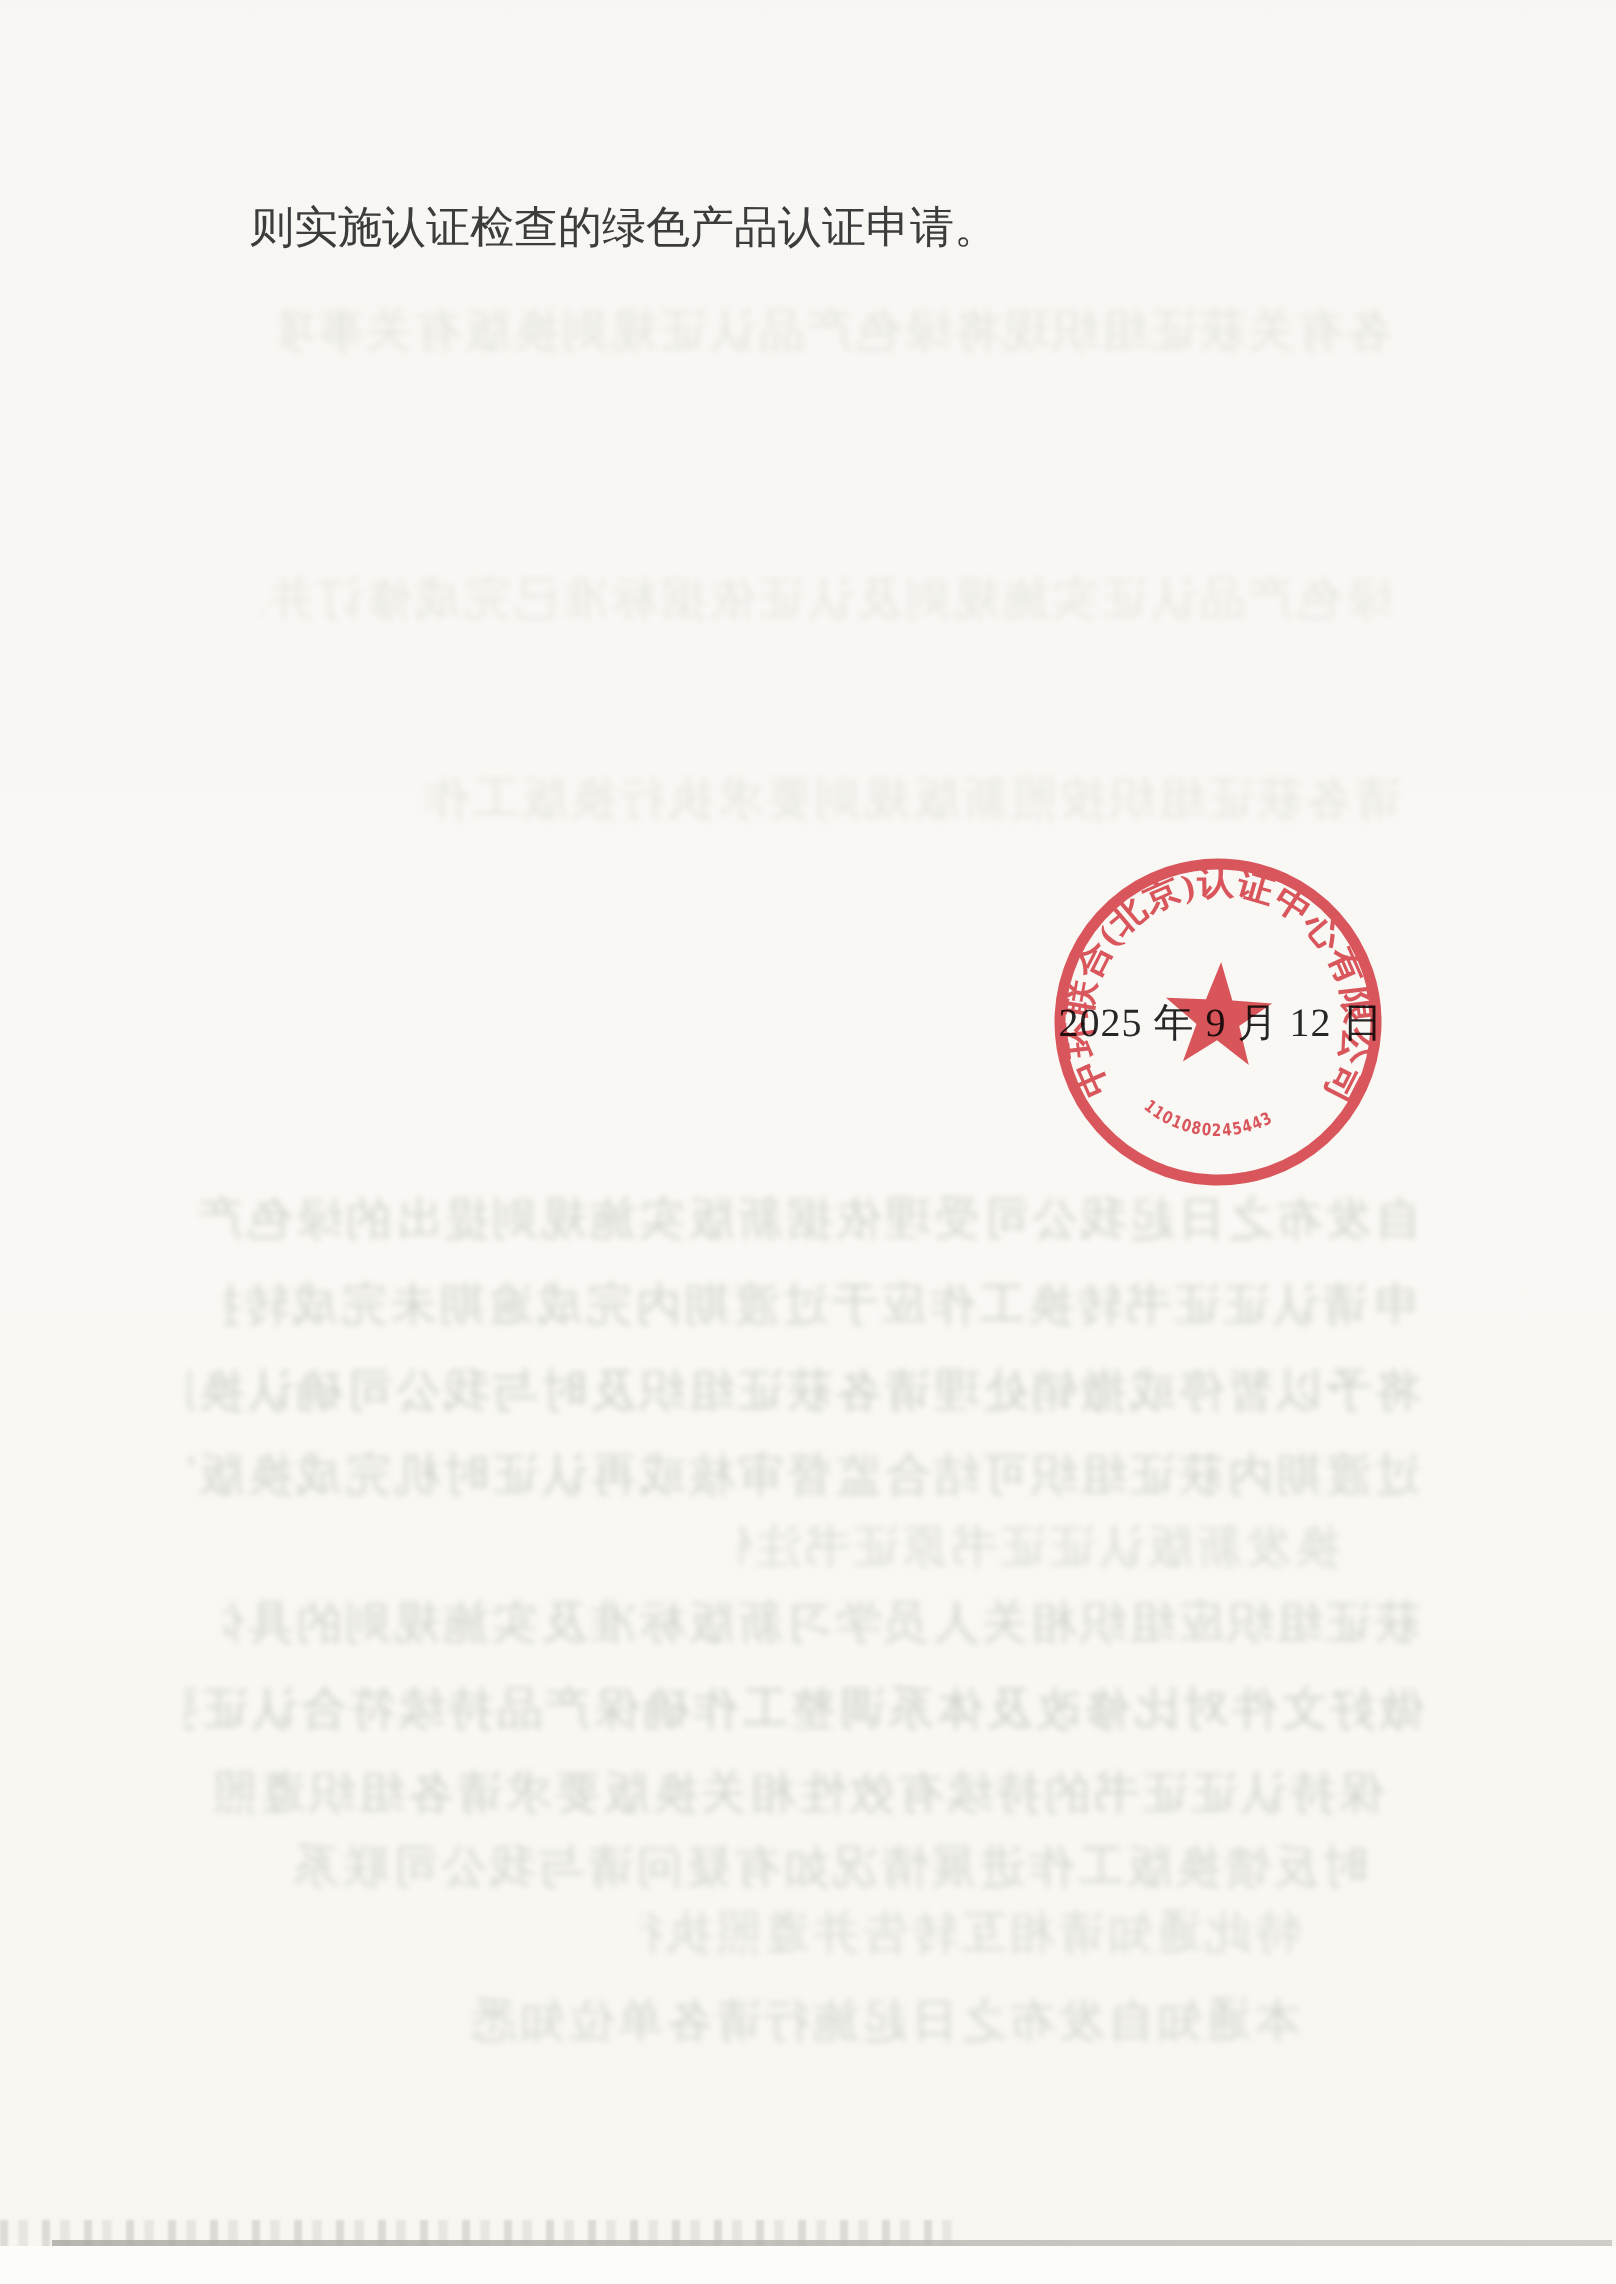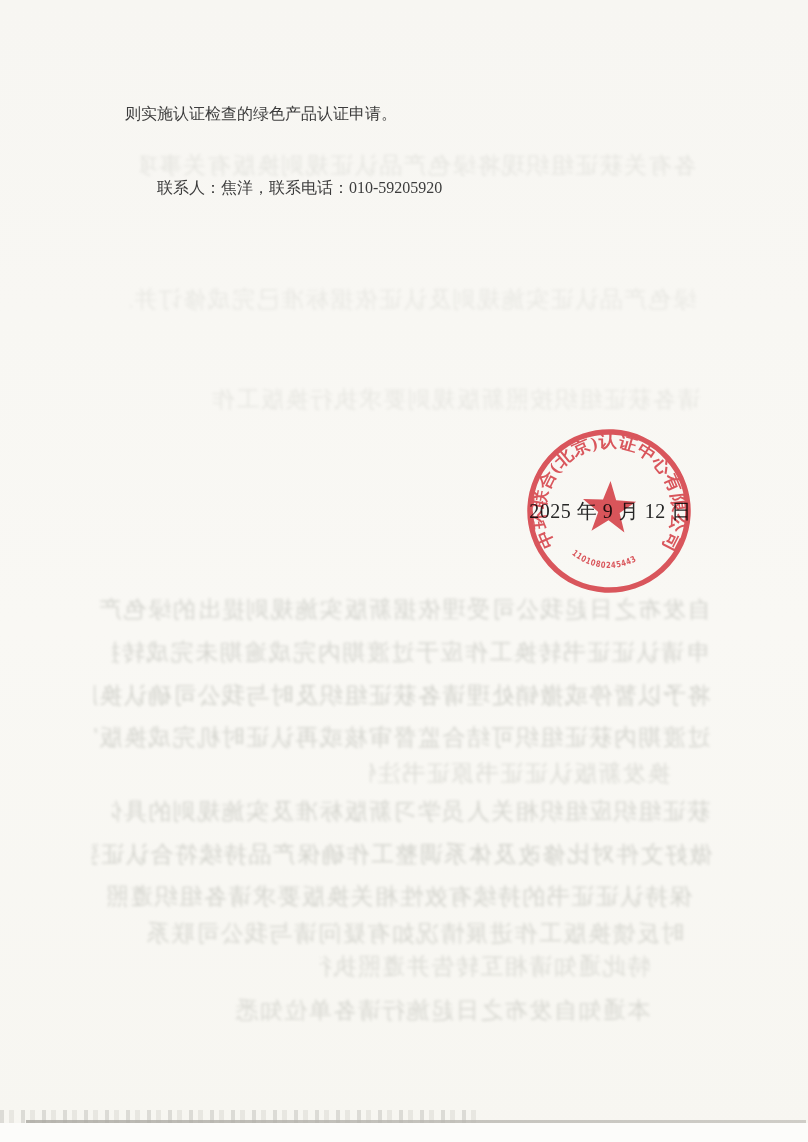--- a/index.html
+++ b/index.html
@@ -18,21 +18,21 @@
     position:absolute;height:28px;overflow:hidden;white-space:nowrap;
     transform:scaleX(-1);
     filter:blur(1.6px);
     color:#83867c;
     font-size:23px;letter-spacing:1.5px;line-height:28px;
     pointer-events:none;user-select:none;
   }
   
   .textblock{
     position:absolute;left:125px;top:92px;width:566px;
-    font-size:16px;line-height:43px;color:#3c3c3c;
+    font-size:22px;line-height:43px;color:#3c3c3c;
     text-align:justify;
   }
   .para{margin:0;text-align:justify;}
   .para.indent{text-indent:2em;}
   .contact{margin-top:31px;text-indent:2em;}
   
   .date{
     position:absolute;left:508px;top:498px;width:205px;
     font-size:20px;color:#262626;text-align:center;
     letter-spacing:.5px;z-index:5;
@@ -81,21 +81,20 @@
     <div class="bleed" style="top:798px;left:112px;width:598px;opacity:.30">获证组织应组织相关人员学习新版标准及实施规则的具体要求并</div>
     <div class="bleed" style="top:841px;left:92px;width:620px;opacity:.32">做好文件对比修改及体系调整工作确保产品持续符合认证要求和</div>
     <div class="bleed" style="top:883px;left:108px;width:584px;opacity:.30">保持认证证书的持续有效性相关换版要求请各组织遵照执行并及</div>
     <div class="bleed" style="top:920px;left:140px;width:544px;opacity:.28">时反馈换版工作进展情况如有疑问请与我公司联系</div>
     <div class="bleed" style="top:953px;left:320px;width:330px;opacity:.24">特此通知请相互转告并遵照执行</div>
     <div class="bleed" style="top:997px;left:170px;width:480px;opacity:.27">本通知自发布之日起施行请各单位知悉</div>
   </div>
 
   <div class="textblock">
     <p class="para">则实施认证检查的绿色产品认证申请。</p>
-    <p class="para contact">联系人：焦洋，联系电话：010-59205920</p>
   </div>
 
   <div class="date">2025 年 9 月 12 日</div>
 
   <div class="seal">
     <svg viewBox="0 0 176 176">
       <circle cx="88" cy="88" r="79" fill="none" stroke-width="5.5" stroke="#dd4a52"></circle>
       <path id="sealNamePath" d="M 35.6 124.7 A 64 64 0 1 1 140.4 124.7" fill="none"></path>
       <text class="seal-name-text" fill="#dd4a52">
         <textPath href="#sealNamePath" startOffset="0" textLength="276" lengthAdjust="spacingAndGlyphs">中环联合(北京)认证中心有限公司</textPath>

